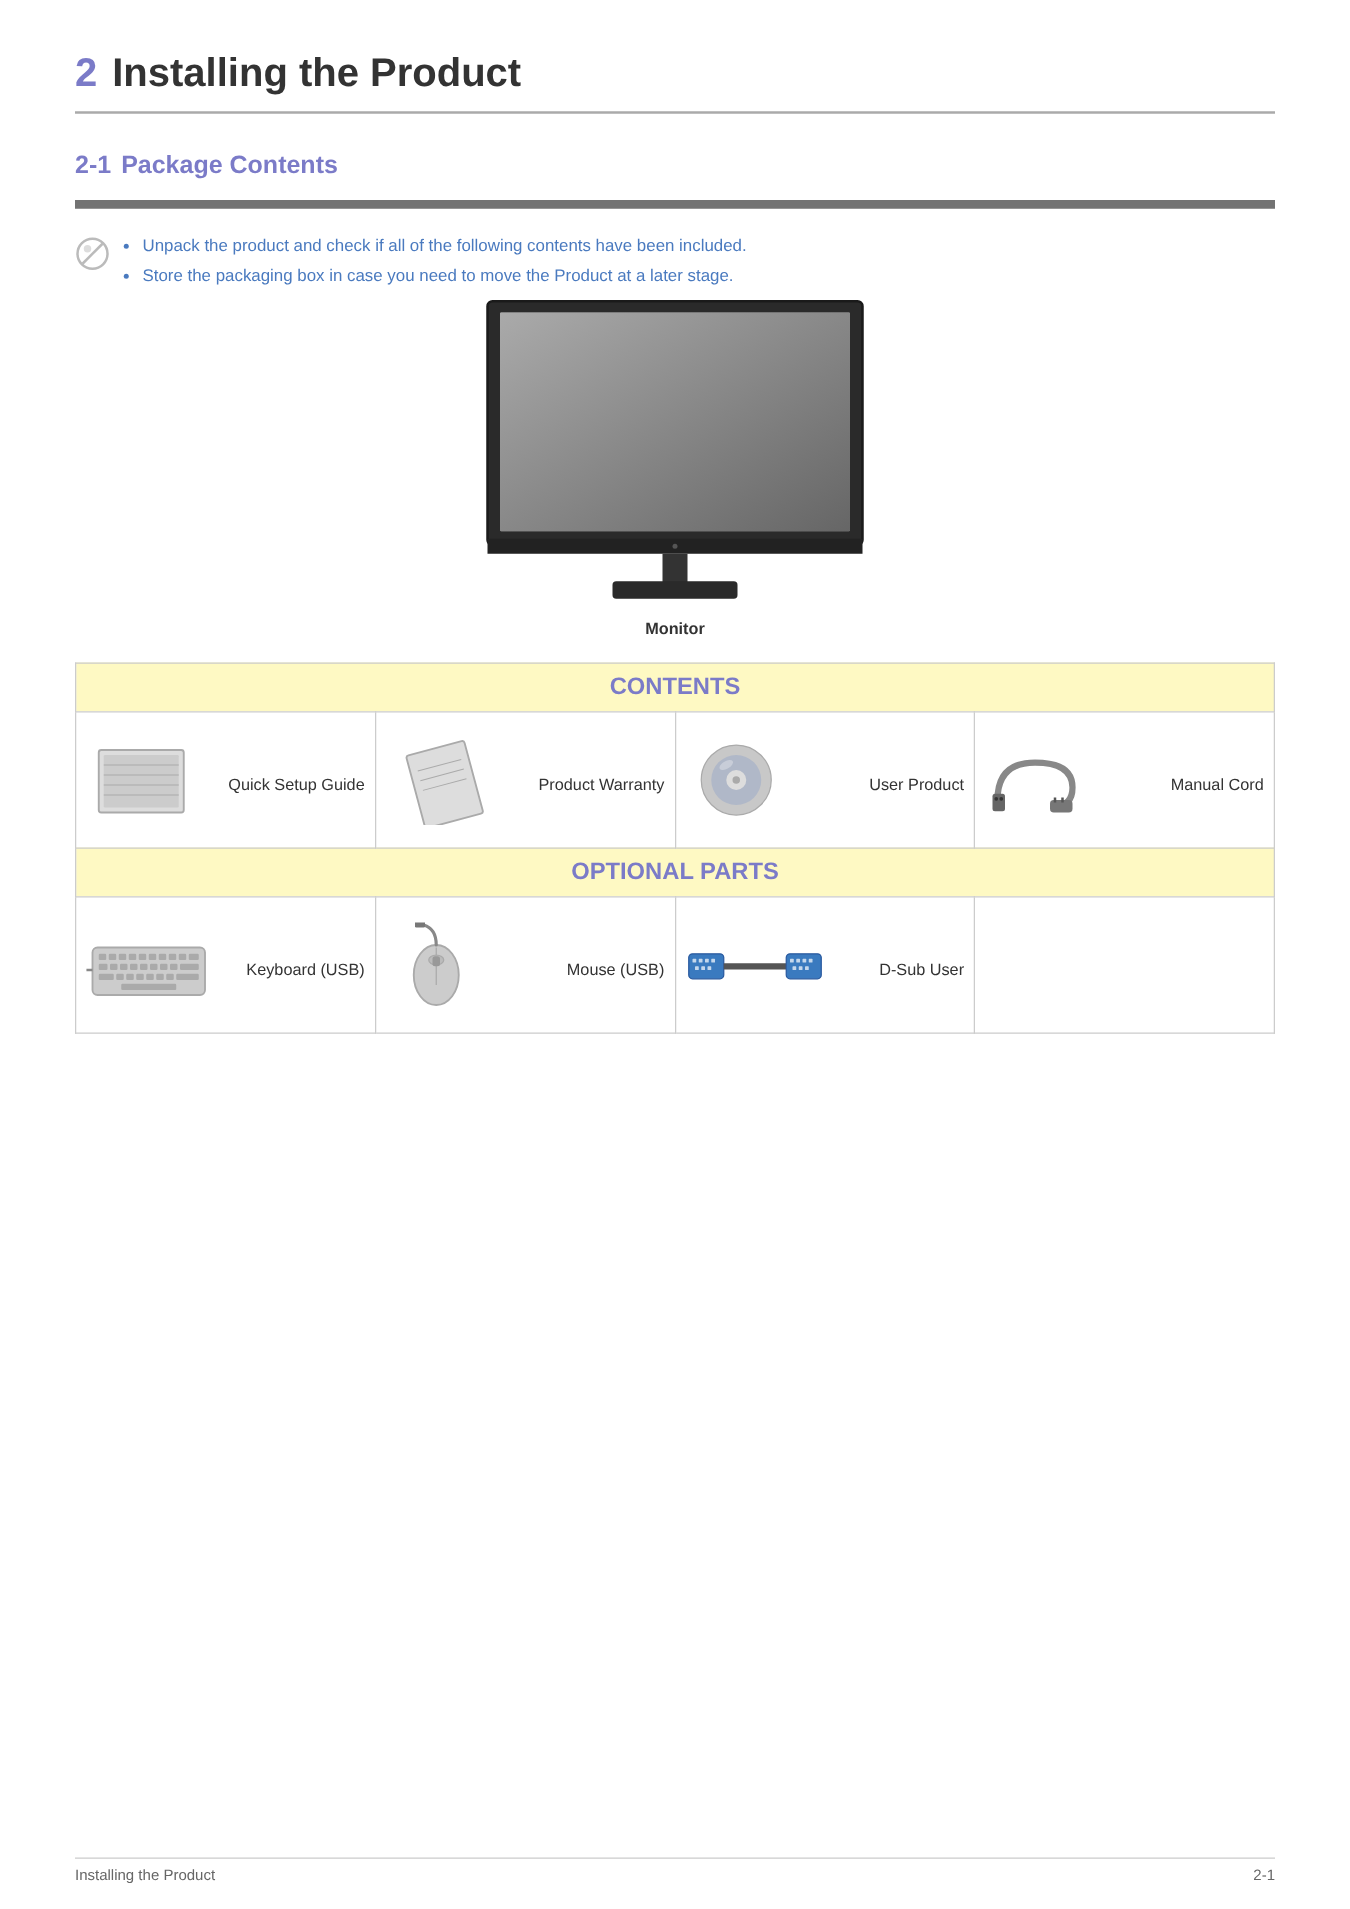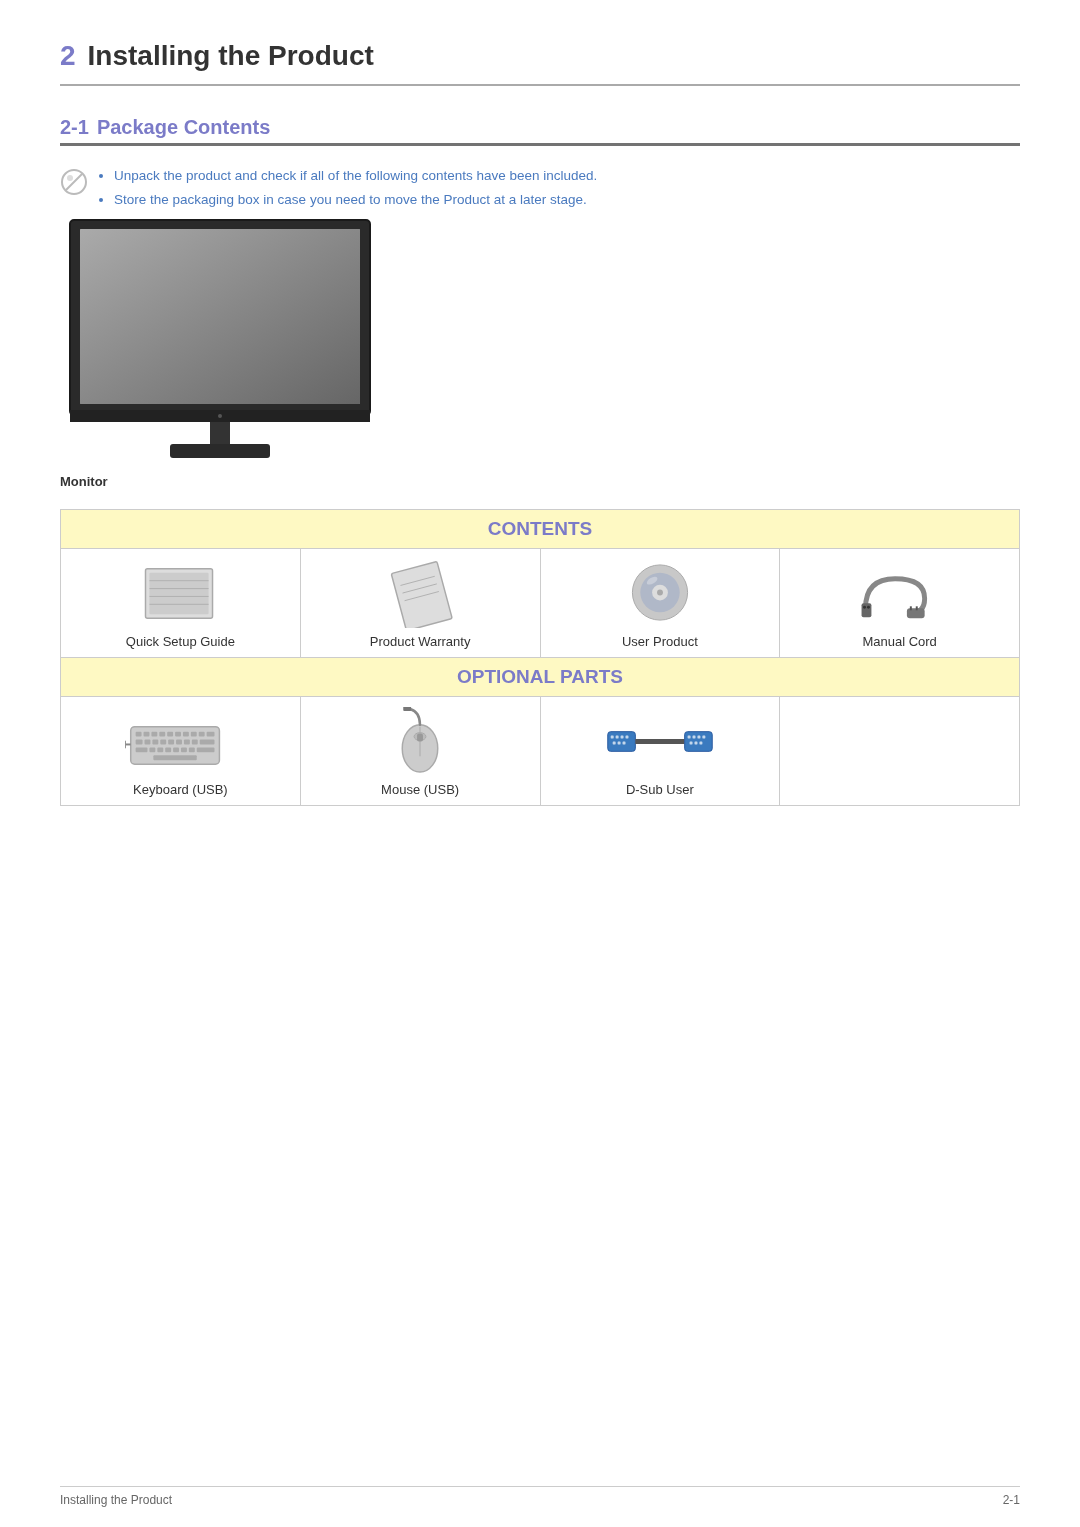--- a/index.html
+++ b/index.html
@@ -12,39 +12,39 @@
       min-height: 1527px;
       position: relative;
     }
 
     .page-wrapper {
       padding: 40px 60px 80px 60px;
     }
 
     
     .chapter-title {
-      font-size: 28px;
+      font-size: 32px;
       font-weight: bold;
       color: #333;
       padding-bottom: 12px;
       border-bottom: 2px solid #aaa;
       margin-bottom: 30px;
     }
     .chapter-num {
       color: #7b7bc8;
       margin-right: 12px;
     }
 
     
     .section-title {
       font-size: 20px;
       font-weight: bold;
       color: #7b7bc8;
-      border-bottom: 3px solid #737373;
-      padding-bottom: 4px;
+      border-bottom: 7px solid #737373;
+      padding-bottom: 16px;
       margin-bottom: 20px;
     }
     .section-num {
       margin-right: 8px;
     }
 
     
     .note-area {
       display: flex;
       align-items: flex-start;
@@ -64,21 +64,21 @@
       color: #4a7abf;
       font-size: 13.5px;
       margin-bottom: 4px;
       line-height: 1.5;
     }
 
     
     .monitor-area {
       display: flex;
       flex-direction: column;
-      align-items: flex-start;
+      align-items: center;
       margin-bottom: 20px;
     }
     .monitor-svg-wrap {
       margin-bottom: 6px;
     }
     .monitor-label {
       font-size: 13px;
       font-weight: bold;
       color: #333;
     }
@@ -106,23 +106,23 @@
       width: 25%;
     }
     .contents-table .item-label {
       font-size: 13px;
       color: #333;
       display: block;
       margin-top: 6px;
     }
     .icon-cell {
       display: flex;
-      flex-direction: column;
+      flex-direction: row;
       align-items: center;
-      justify-content: flex-end;
+      justify-content: space-between;
       height: 90px;
     }
 
     
     .page-footer {
       position: absolute;
       bottom: 20px;
       left: 60px;
       right: 60px;
       display: flex;

